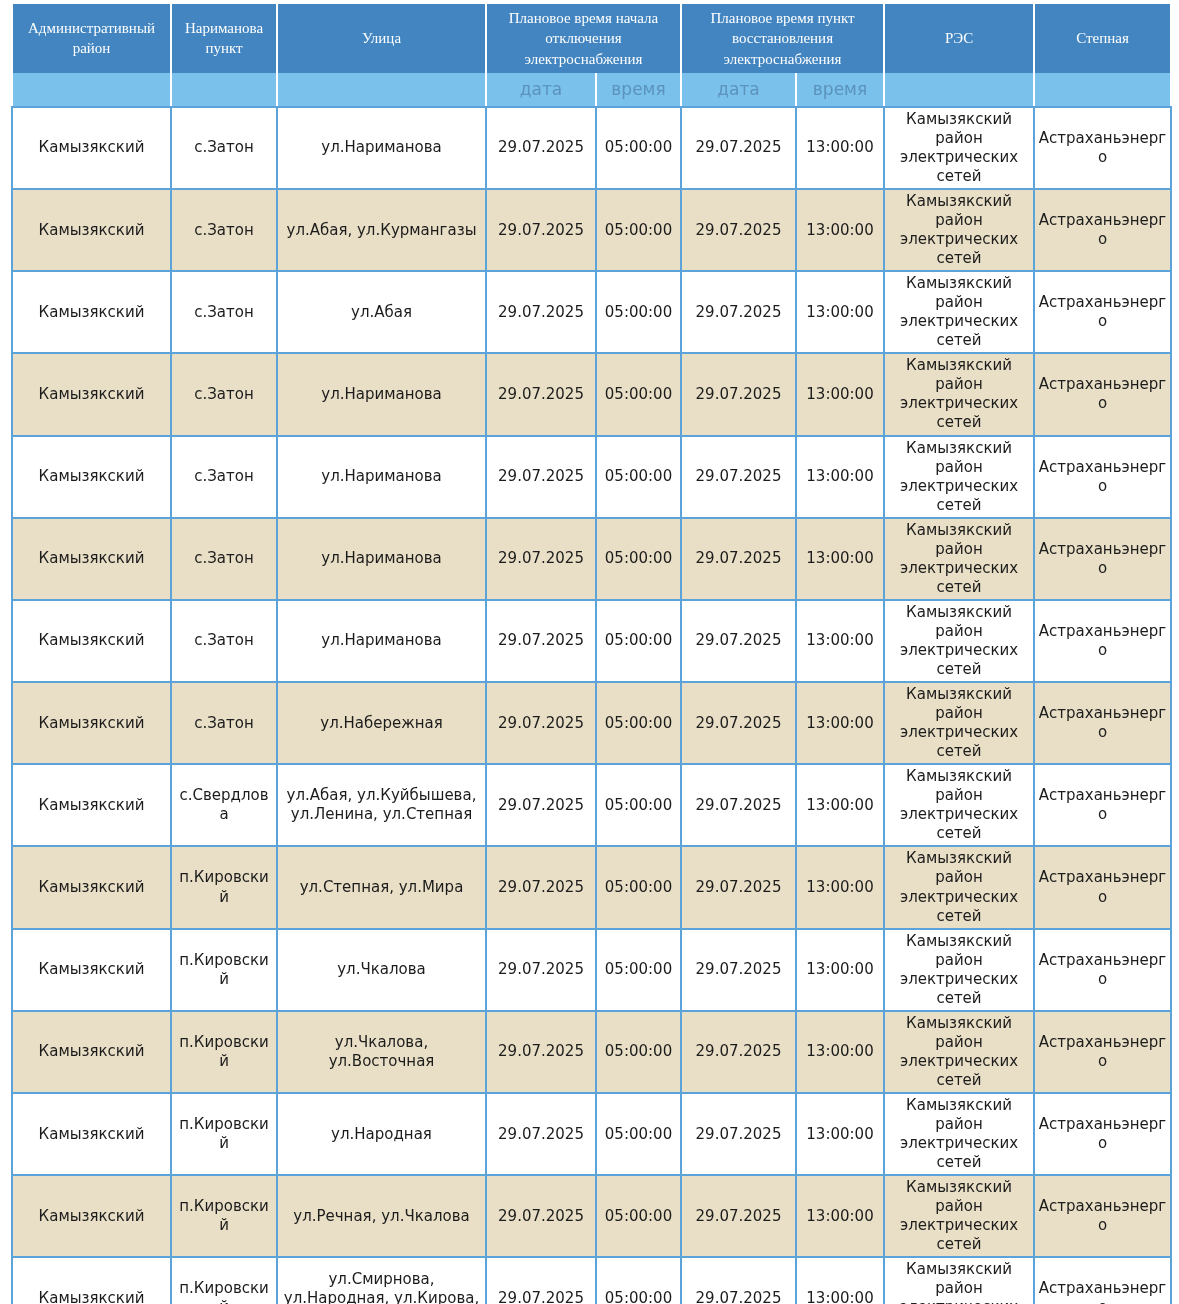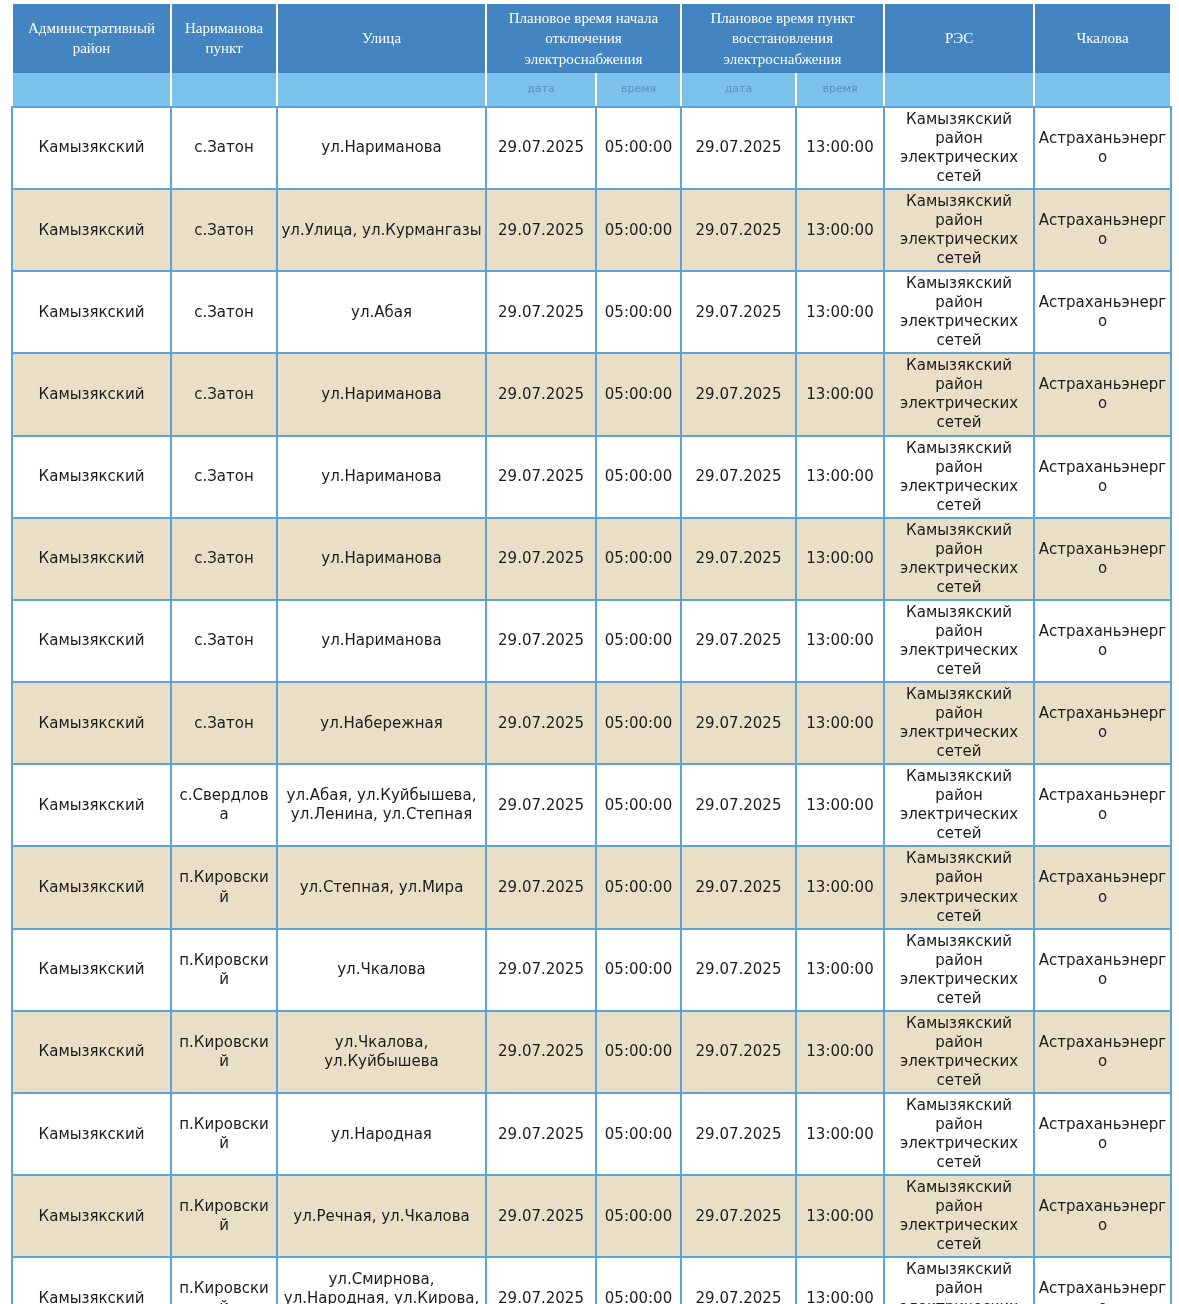--- a/index.html
+++ b/index.html
@@ -33,21 +33,21 @@
     border-right: 2px solid #ffffff;
     border-top: none;
     border-bottom: none;
     padding: 4px 6px;
   }
   thead tr.main-header { height: 62px; font-family: Liberation Serif, serif; }
   thead tr.sub-header  { height: 34px; }
   thead tr.sub-header th {
     background: var(--subheader-bg, #7ac1ec);
     color: var(--subheader-text, #5b93bc);
-    font-size: 11px;
+    font-size: 17px;
     border-bottom: 2px solid var(--border, #5ba3d8);
     padding: 2px 4px;
   }
   
   tbody tr { height: 81px; background: #ffffff; }
   tbody tr.striped { background: var(--stripe, #e8dfc6); }
   tbody td {
     border: 2px solid var(--border, #5ba3d8);
     font-size: 15px;
     line-height: 1.27;
@@ -74,21 +74,21 @@
     <col style="width:137px">
   </colgroup>
   <thead>
     <tr class="main-header">
       <th>Административный район</th>
       <th>Нариманова пункт</th>
       <th>Улица</th>
       <th colspan="2">Плановое время начала отключения электроснабжения</th>
       <th colspan="2">Плановое время пункт восстановления электроснабжения</th>
       <th>РЭС</th>
-      <th>Чкалова</th>
+      <th>Степная</th>
     </tr>
     <tr class="sub-header">
       <th></th>
       <th></th>
       <th></th>
       <th>дата</th>
       <th>время</th>
       <th>дата</th>
       <th>время</th>
       <th></th>
@@ -103,21 +103,21 @@
     <td>29.07.2025</td>
     <td>05:00:00</td>
     <td>29.07.2025</td>
     <td>13:00:00</td>
     <td>Камызякский район электрических сетей</td>
     <td>Астраханьэнерго</td>
   </tr>
       <tr class="striped">
     <td>Камызякский</td>
     <td>с.Затон</td>
-    <td>ул.Улица, ул.Курмангазы</td>
+    <td>ул.Абая, ул.Курмангазы</td>
     <td>29.07.2025</td>
     <td>05:00:00</td>
     <td>29.07.2025</td>
     <td>13:00:00</td>
     <td>Камызякский район электрических сетей</td>
     <td>Астраханьэнерго</td>
   </tr>
       <tr>
     <td>Камызякский</td>
     <td>с.Затон</td>
@@ -213,21 +213,21 @@
     <td>29.07.2025</td>
     <td>05:00:00</td>
     <td>29.07.2025</td>
     <td>13:00:00</td>
     <td>Камызякский район электрических сетей</td>
     <td>Астраханьэнерго</td>
   </tr>
       <tr class="striped">
     <td>Камызякский</td>
     <td>п.Кировский</td>
-    <td>ул.Чкалова, ул.Куйбышева</td>
+    <td>ул.Чкалова, ул.Восточная</td>
     <td>29.07.2025</td>
     <td>05:00:00</td>
     <td>29.07.2025</td>
     <td>13:00:00</td>
     <td>Камызякский район электрических сетей</td>
     <td>Астраханьэнерго</td>
   </tr>
       <tr>
     <td>Камызякский</td>
     <td>п.Кировский</td>

